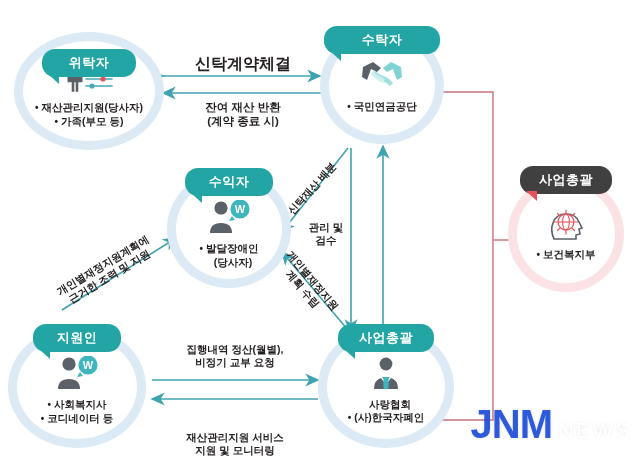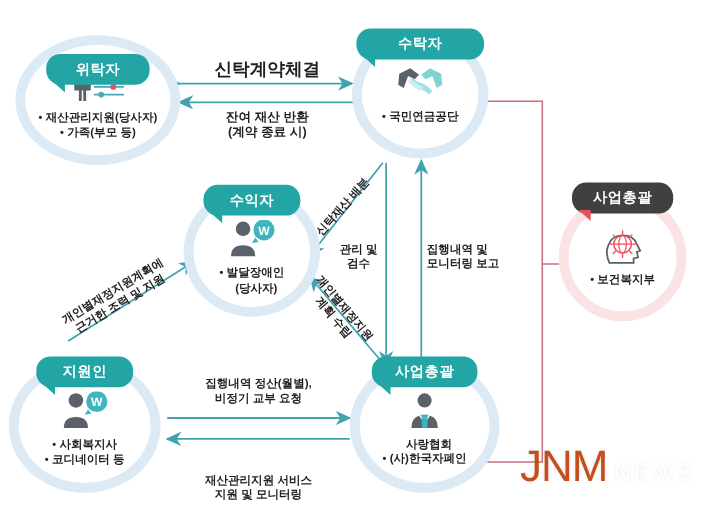--- a/index.html
+++ b/index.html
@@ -58,21 +58,21 @@
   }
   .elabel.rot-up{transform-origin:50% 50%;}
 
   
   .wm{
     position:absolute;right:10px;bottom:12px;z-index:9;
     display:flex;align-items:baseline;gap:6px;
     opacity:.93;
   }
   .wm .j{
-    font-size:40px;font-weight:normal;color:#c2410c;letter-spacing:-1px;
+    font-size:40px;font-weight:bold;color:#1d4ed8;letter-spacing:-1px;
     text-shadow:0 0 4px rgba(0,0,0,.10);
   }
   .wm .n{
     font-size:22px;color:#ffffff;letter-spacing:2px;
     text-shadow:0 0 4px rgba(0,0,0,.10);
   }
 </style>
 </head>
 <body>
 
@@ -291,24 +291,20 @@
 
   <div class="elabel rot-up" style="left:264px;top:182px;width:96px;transform:rotate(-48deg);">
     <div>신탁재산 배분</div>
   </div>
 
   <div class="elabel" style="left:300px;top:221px;width:52px;text-align:center;">
     <div>관리 및</div>
     <div>검수</div>
   </div>
 
-  <div class="elabel" style="left:388px;top:221px;width:104px;text-align:left;">
-    <div>집행내역 및</div>
-    <div>모니터링 보고</div>
-  </div>
 
   <div class="elabel rot-up" style="left:258px;top:272px;width:100px;transform:rotate(50deg);line-height:1.2;">
     <div>개인별재정지원</div>
     <div>계획 수립</div>
   </div>
 
   <div class="elabel rot-up" style="left:33px;top:258px;width:146px;transform:rotate(-31deg);line-height:1.2;">
     <div>개인별재정지원계획에</div>
     <div>근거한 조력 및 지원</div>
   </div>

